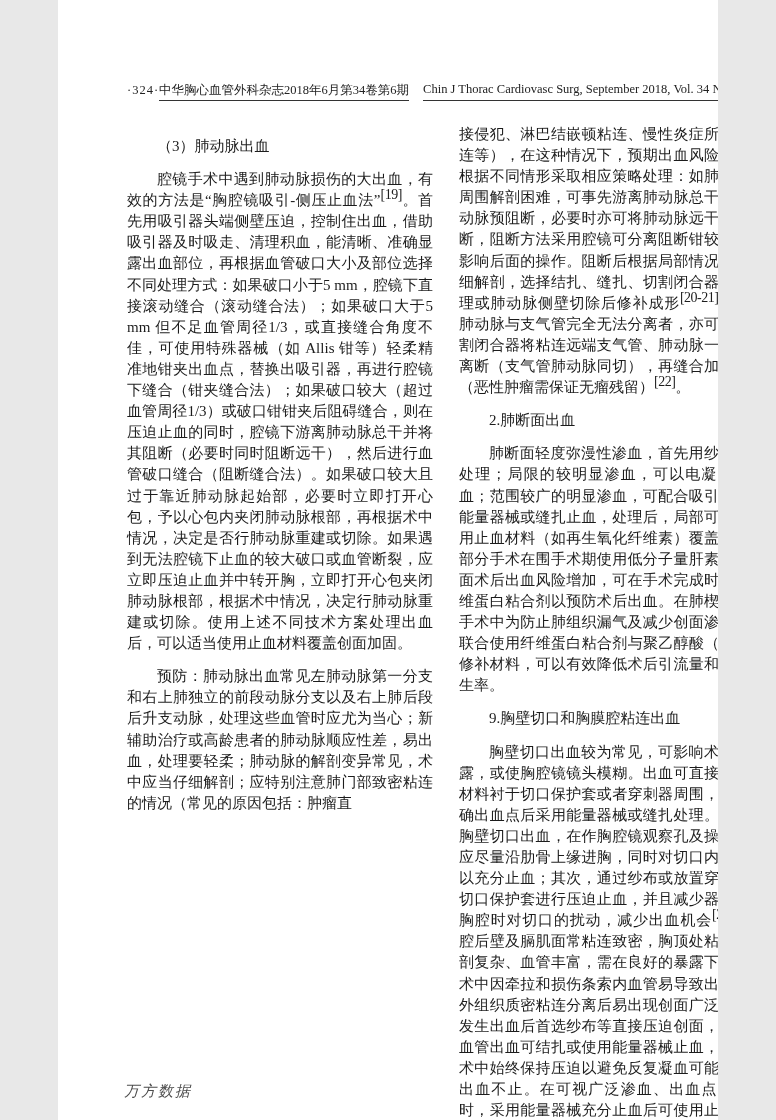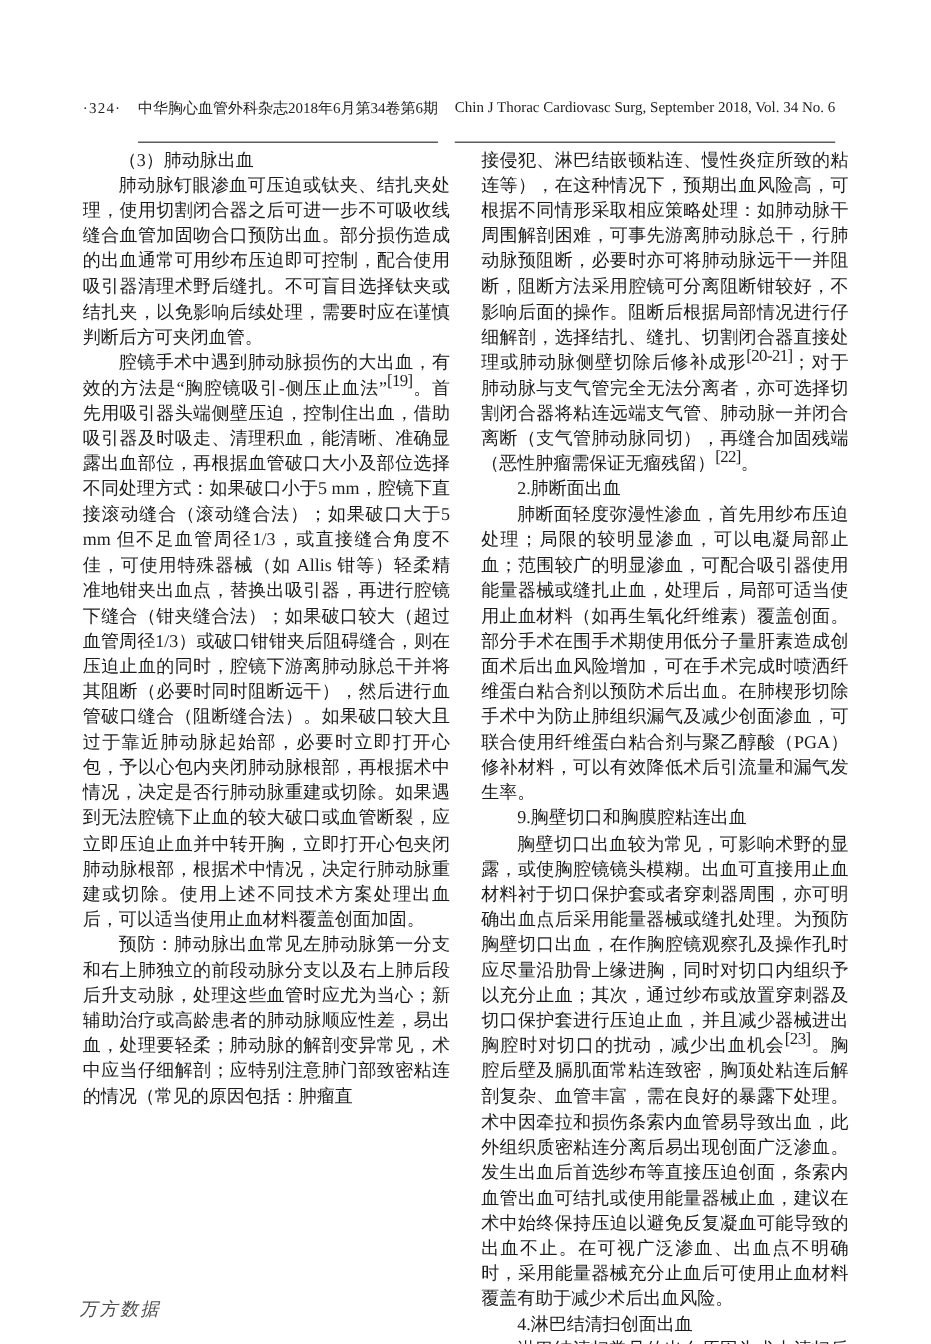--- a/index.html
+++ b/index.html
@@ -1,52 +1,52 @@
 <!DOCTYPE html>
 <html><head>
 <meta charset="utf-8">
 <style>
   html,body{margin:0;padding:0;background:#e8e8e8;}
   .page{
     position:relative;
-    width:776px;height:1120px;
+    width:660px;height:1120px;
     margin:0 auto;
     background:#ffffff;
     font-family:"Liberation Serif","DejaVu Serif",serif;
     color:#1c1c1c;
     overflow:hidden;
   }
   
   .header{
     position:absolute;top:82px;left:69px;right:66px;
     display:flex;align-items:baseline;
     font-size:12.5px;color:#222;
     white-space:nowrap;
   }
   .page-num{letter-spacing:1px;}
   .header-cite{flex:1;display:flex;justify-content:center;gap:14px;}
   .cite-cn,.cite-en{
     border-bottom:1px solid #333;
-    padding-bottom:19px;
+    padding-bottom:1px;
     text-align:center;
   }
   
   .content{
     position:absolute;top:124px;left:69px;
     display:flex;gap:26px;
   }
   .column{
     width:306px;
     font-size:15px;
     line-height:21.1px;
     text-align:justify;
     text-justify:inter-character;
   }
   .column p{margin:0;}
-  .column p.para, .column p.heading{text-indent:2em;}
+  .column p.para, .column p.heading{text-indent:2em;margin-top:12px;}
   .column p.cont{text-indent:0;}
   sup.ref{
     font-size:14px;
     line-height:0;
     vertical-align:super;
     letter-spacing:-0.5px;
   }
   
   .watermark{
     position:absolute;top:1082px;left:66px;
@@ -65,21 +65,20 @@
     <span class="page-num">·324·</span>
     <span class="header-cite">
       <span class="cite-cn">中华胸心血管外科杂志2018年6月第34卷第6期</span>
       <span class="cite-en">Chin J Thorac Cardiovasc Surg, September 2018, Vol. 34 No. 6</span>
     </span>
   </div>
 
   <div class="content">
     <div class="column">
         <p class="heading">（3）肺动脉出血</p>
-        <p class="para">肺动脉钉眼渗血可压迫或钛夹、结扎夹处理，使用切割闭合器之后可进一步不可吸收线缝合血管加固吻合口预防出血。部分损伤造成的出血通常可用纱布压迫即可控制，配合使用吸引器清理术野后缝扎。不可盲目选择钛夹或结扎夹，以免影响后续处理，需要时应在谨慎判断后方可夹闭血管。</p>
         <p class="para">腔镜手术中遇到肺动脉损伤的大出血，有效的方法是“胸腔镜吸引-侧压止血法”<sup class="ref">[19]</sup>。首先用吸引器头端侧壁压迫，控制住出血，借助吸引器及时吸走、清理积血，能清晰、准确显露出血部位，再根据血管破口大小及部位选择不同处理方式：如果破口小于5 mm，腔镜下直接滚动缝合（滚动缝合法）；如果破口大于5 mm 但不足血管周径1/3，或直接缝合角度不佳，可使用特殊器械（如 Allis 钳等）轻柔精准地钳夹出血点，替换出吸引器，再进行腔镜下缝合（钳夹缝合法）；如果破口较大（超过血管周径1/3）或破口钳钳夹后阻碍缝合，则在压迫止血的同时，腔镜下游离肺动脉总干并将其阻断（必要时同时阻断远干），然后进行血管破口缝合（阻断缝合法）。如果破口较大且过于靠近肺动脉起始部，必要时立即打开心包，予以心包内夹闭肺动脉根部，再根据术中情况，决定是否行肺动脉重建或切除。如果遇到无法腔镜下止血的较大破口或血管断裂，应立即压迫止血并中转开胸，立即打开心包夹闭肺动脉根部，根据术中情况，决定行肺动脉重建或切除。使用上述不同技术方案处理出血后，可以适当使用止血材料覆盖创面加固。</p>
         <p class="para">预防：肺动脉出血常见左肺动脉第一分支和右上肺独立的前段动脉分支以及右上肺后段后升支动脉，处理这些血管时应尤为当心；新辅助治疗或高龄患者的肺动脉顺应性差，易出血，处理要轻柔；肺动脉的解剖变异常见，术中应当仔细解剖；应特别注意肺门部致密粘连的情况（常见的原因包括：肿瘤直</p>
       </div>
     <div class="column">
         <p class="cont">接侵犯、淋巴结嵌顿粘连、慢性炎症所致的粘连等），在这种情况下，预期出血风险高，可根据不同情形采取相应策略处理：如肺动脉干周围解剖困难，可事先游离肺动脉总干，行肺动脉预阻断，必要时亦可将肺动脉远干一并阻断，阻断方法采用腔镜可分离阻断钳较好，不影响后面的操作。阻断后根据局部情况进行仔细解剖，选择结扎、缝扎、切割闭合器直接处理或肺动脉侧壁切除后修补成形<sup class="ref">[20-21]</sup>；对于肺动脉与支气管完全无法分离者，亦可选择切割闭合器将粘连远端支气管、肺动脉一并闭合离断（支气管肺动脉同切），再缝合加固残端（恶性肿瘤需保证无瘤残留）<sup class="ref">[22]</sup>。</p>
         <p class="heading">2.肺断面出血</p>
         <p class="para">肺断面轻度弥漫性渗血，首先用纱布压迫处理；局限的较明显渗血，可以电凝局部止血；范围较广的明显渗血，可配合吸引器使用能量器械或缝扎止血，处理后，局部可适当使用止血材料（如再生氧化纤维素）覆盖创面。部分手术在围手术期使用低分子量肝素造成创面术后出血风险增加，可在手术完成时喷洒纤维蛋白粘合剂以预防术后出血。在肺楔形切除手术中为防止肺组织漏气及减少创面渗血，可联合使用纤维蛋白粘合剂与聚乙醇酸（PGA）修补材料，可以有效降低术后引流量和漏气发生率。</p>
         <p class="heading">9.胸壁切口和胸膜腔粘连出血</p>
         <p class="para">胸壁切口出血较为常见，可影响术野的显露，或使胸腔镜镜头模糊。出血可直接用止血材料衬于切口保护套或者穿刺器周围，亦可明确出血点后采用能量器械或缝扎处理。为预防胸壁切口出血，在作胸腔镜观察孔及操作孔时应尽量沿肋骨上缘进胸，同时对切口内组织予以充分止血；其次，通过纱布或放置穿刺器及切口保护套进行压迫止血，并且减少器械进出胸腔时对切口的扰动，减少出血机会<sup class="ref">[23]</sup>。胸腔后壁及膈肌面常粘连致密，胸顶处粘连后解剖复杂、血管丰富，需在良好的暴露下处理。术中因牵拉和损伤条索内血管易导致出血，此外组织质密粘连分离后易出现创面广泛渗血。发生出血后首选纱布等直接压迫创面，条索内血管出血可结扎或使用能量器械止血，建议在术中始终保持压迫以避免反复凝血可能导致的出血不止。在可视广泛渗血、出血点不明确时，采用能量器械充分止血后可使用止血材料覆盖有助于减少术后出血风险。</p>
         <p class="heading">4.淋巴结清扫创面出血</p>

